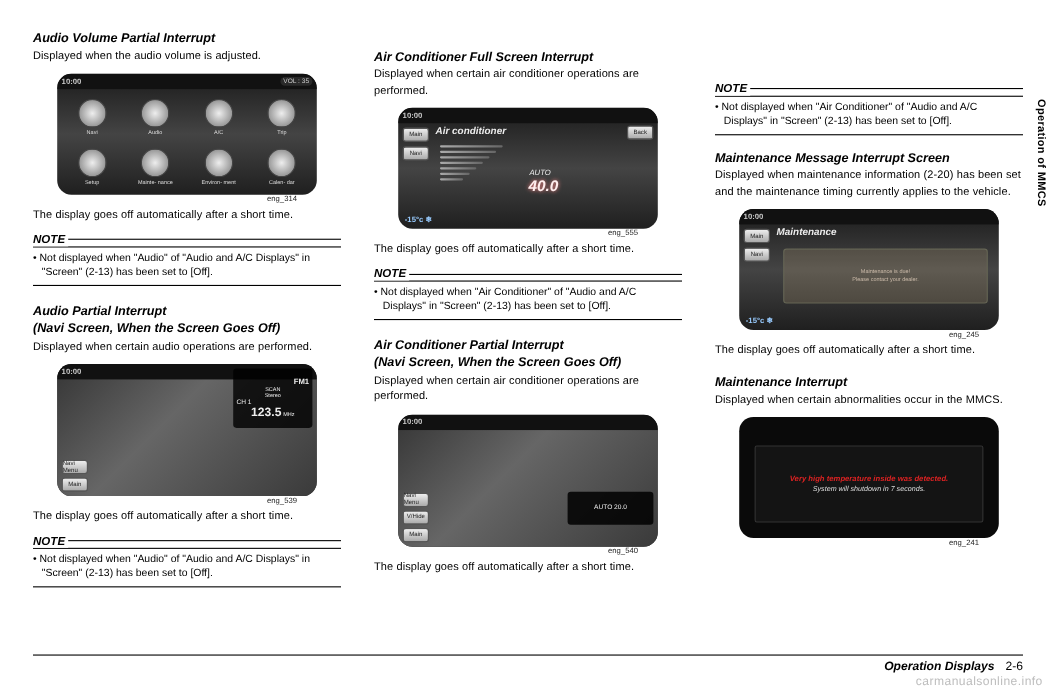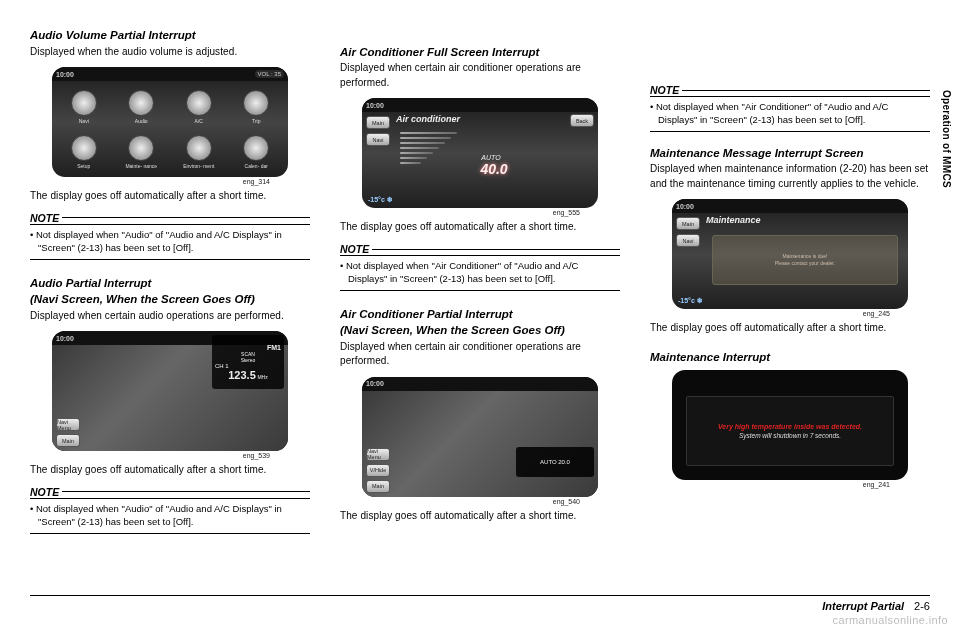--- a/index.html
+++ b/index.html
@@ -312,29 +312,30 @@
         <div>Maintenance is due!</div>
         <div>Please contact your dealer.</div>
       </div>
       <div class="bottom-temp">-15°c ❄</div>
     </div>
     <div class="fig-caption">eng_245</div>
     <div class="body">The display goes off automatically after a short time.</div>
 
     <div style="height:10px"></div>
     <h3>Maintenance Interrupt</h3>
+    <div class="body">Displayed when certain abnormalities occur in the MMCS.</div>
     <div class="figure" style="background:#0a0a0a">
       <div class="abn-box">
         <div class="t1">Very high temperature inside was detected.</div>
         <div class="t2">System will shutdown in 7 seconds.</div>
       </div>
     </div>
     <div class="fig-caption">eng_241</div>
   </div>
 
 </div>
 
 <div class="footer">
-  <span class="sec">Interrupt Partial</span>
+  <span class="sec">Operation Displays</span>
   <span>2-6</span>
 </div>
 
 <div class="watermark">carmanualsonline.info</div>
 
 </body></html>

